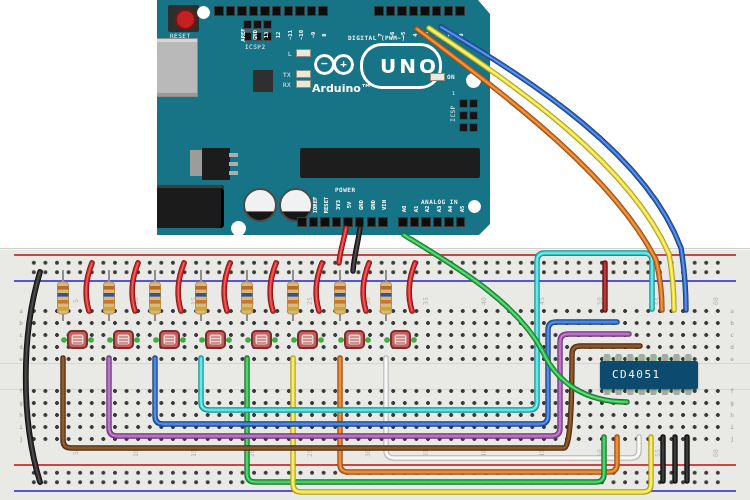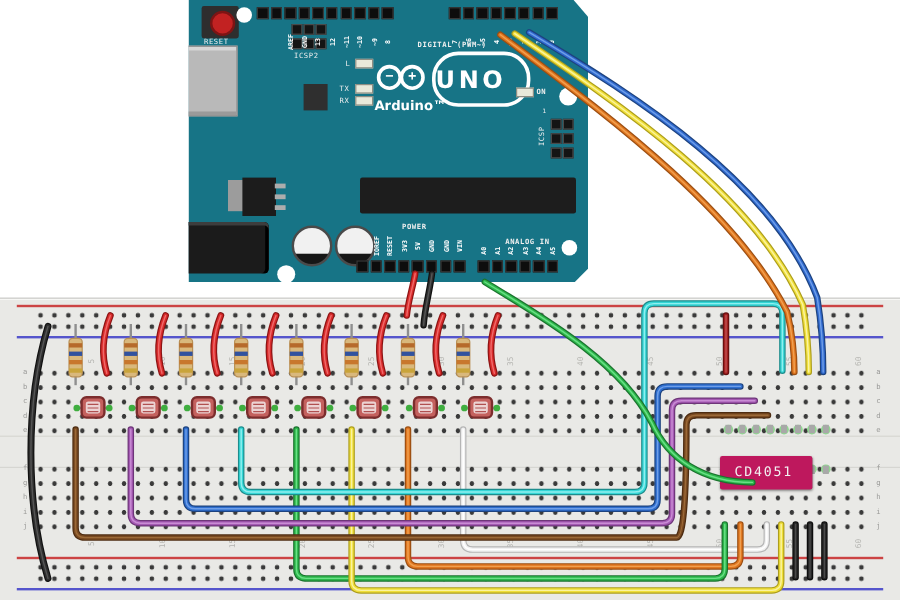--- a/index.html
+++ b/index.html
@@ -35,31 +35,31 @@
   .mcu{position:absolute;left:143px;top:148px;width:180px;height:30px;background:#1d1d1d;border-radius:2px;}
   .reg-tab{position:absolute;left:33px;top:150px;width:14px;height:26px;background:#9c9c9c;}
   .reg-body{position:absolute;left:45px;top:148px;width:28px;height:32px;background:#1c1c1c;}
   .reg-leg{position:absolute;width:9px;height:4px;background:#adadad;}
   .cap{position:absolute;width:30px;height:30px;border-radius:50%;border:2px solid #4a4a4a;
        background:linear-gradient(#f1f1f1 70%, #161616 73%);}
   .mhole{position:absolute;background:#fff;border-radius:50%;}
   .ring{position:absolute;width:15px;height:15px;border:3px solid #fff;border-radius:50%;color:#fff;
         font-size:11px;font-weight:bold;text-align:center;line-height:14px;}
   .uno-oval{position:absolute;left:203px;top:43px;width:76px;height:40px;border:3px solid #fff;border-radius:22px;
-            color:#fff;font-size:20px;font-weight:bold;letter-spacing:3px;text-align:left;line-height:40px;
+            color:#fff;font-size:20px;font-weight:bold;letter-spacing:3px;text-align:right;line-height:40px;
             font-family:"DejaVu Sans", sans-serif;}
   .brand{position:absolute;left:155px;top:82px;color:#fff;font-size:11px;font-weight:bold;
          font-family:"DejaVu Sans", sans-serif;}
   .pinrow{position:absolute;display:flex;}
   .pinrow .pin{width:9.5px;height:9.5px;margin-right:2.1px;background:#0d0d0d;border:1px solid #383838;box-sizing:border-box;}
   .plabels{position:absolute;display:flex;}
   .plabels span{width:11.6px;height:26px;display:flex;align-items:center;justify-content:center;
                 transform:rotate(-90deg);font-size:5.5px;font-weight:bold;color:#fff;white-space:nowrap;}
   
-  .chip{position:absolute;left:600px;top:380px;width:77px;height:28px;background:#be185d;border-radius:2px;
+  .chip{position:absolute;left:600px;top:361px;width:98px;height:28px;background:#0c4a6e;border-radius:2px;
         box-shadow:0 1px 2px rgba(0,0,0,.4);z-index:4;}
   .chip span{position:absolute;left:12px;top:7px;color:#f2f2f2;font-size:11px;letter-spacing:1.5px;}
   svg.layer{position:absolute;left:0;top:0;z-index:5;}
   svg.layer.under{z-index:3;}
 </style>
 </head>
 <body>
 
 <div class="stage">
 

